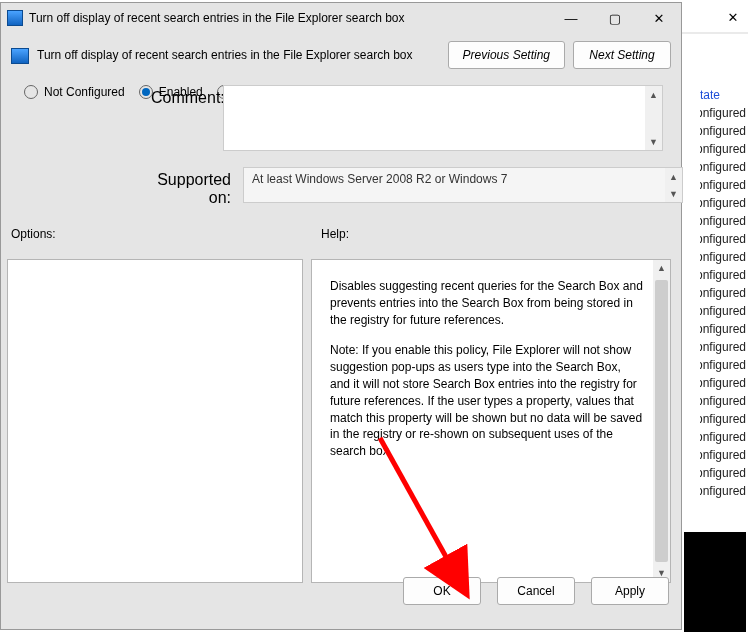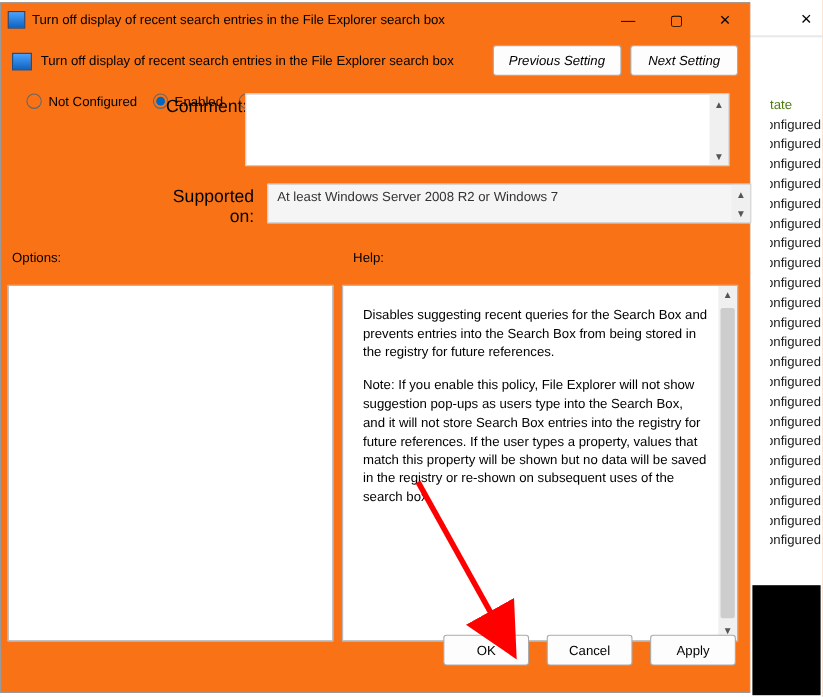--- a/index.html
+++ b/index.html
@@ -12,21 +12,21 @@
     height: 634px;
     overflow: hidden;
     position: relative;
   }
   .dialog {
     position: absolute;
     left: 0;
     top: 2px;
     width: 682px;
     height: 628px;
-    background: #f97316;
+    background: #e5e5e5;
     border: 1px solid #999;
     display: flex;
     flex-direction: column;
     z-index: 10;
   }
   .titlebar {
     display: flex;
     align-items: center;
     height: 30px;
     padding-left: 6px;
@@ -174,21 +174,21 @@
     right: 0; 
     width: 48px;
     display:flex;
     flex-direction:column;
     gap: 4px;
     font-size:12px;
     color:#222;
     padding-right:2px;
     z-index:1;
   }
-  .parent-list .head { color:#4d7c0f;}
+  .parent-list .head { color:#1d4ed8;}
   .parent-list .itm { white-space:nowrap; overflow:hidden; direction:rtl; text-align:left;}
 
   .parent-bar {
     position:absolute;
     top: 2px;
     left: 682px;
     right: 0;
     height: 32px;
     display:flex;
     justify-content:flex-end;

